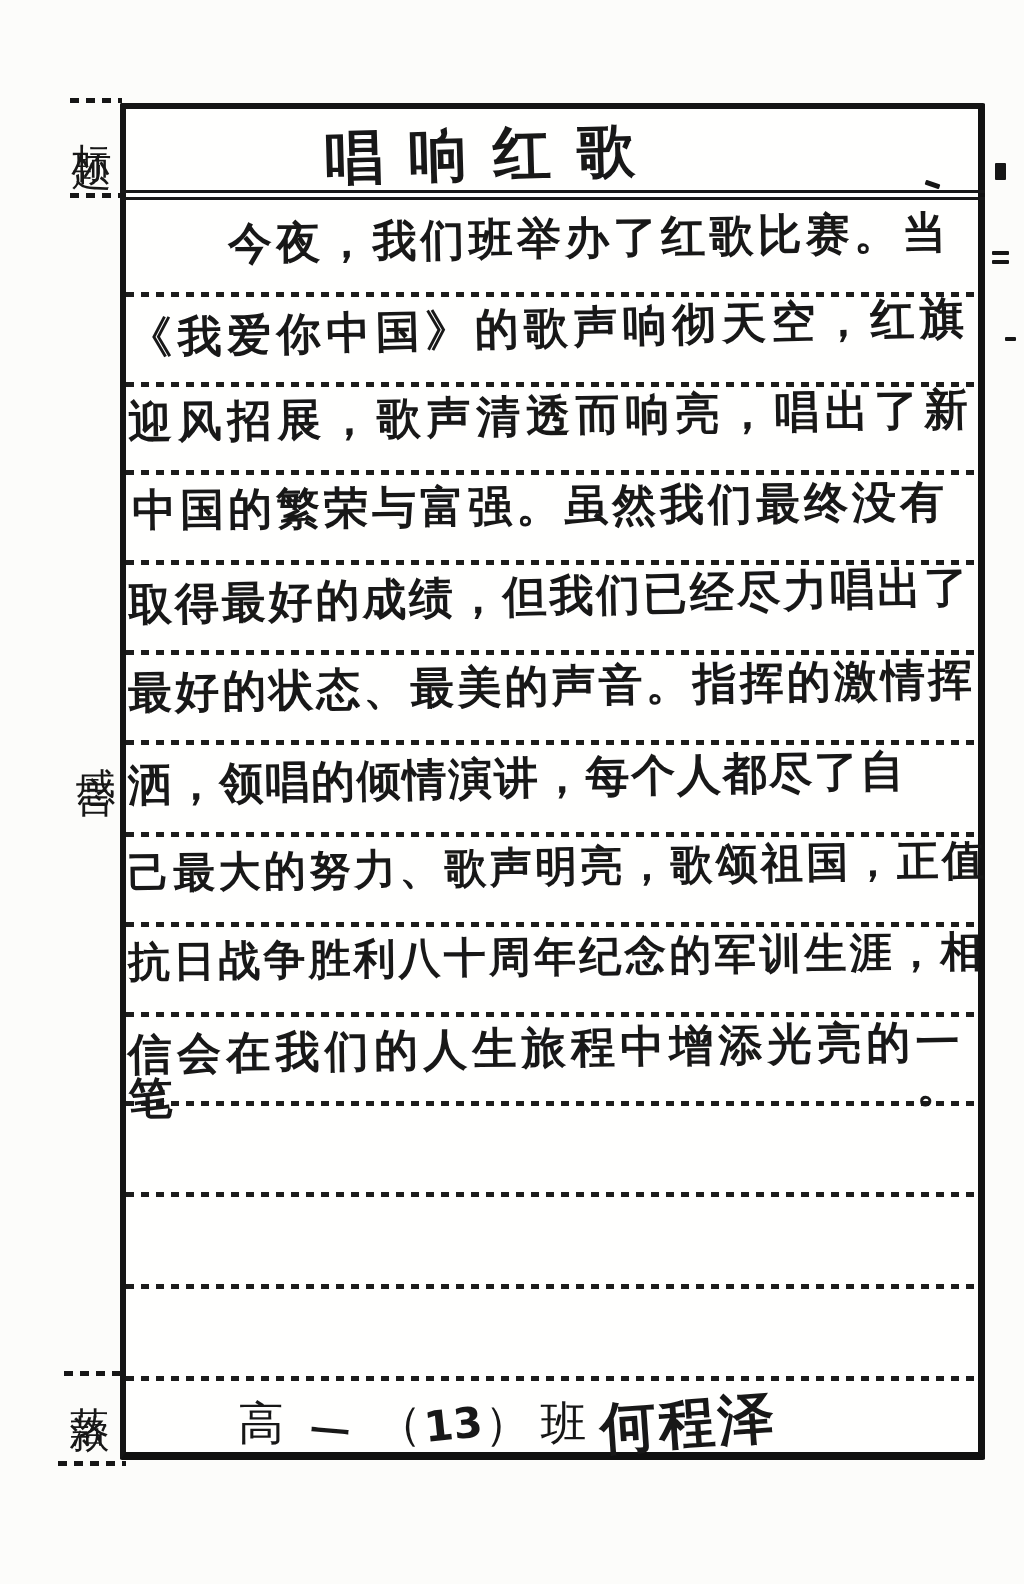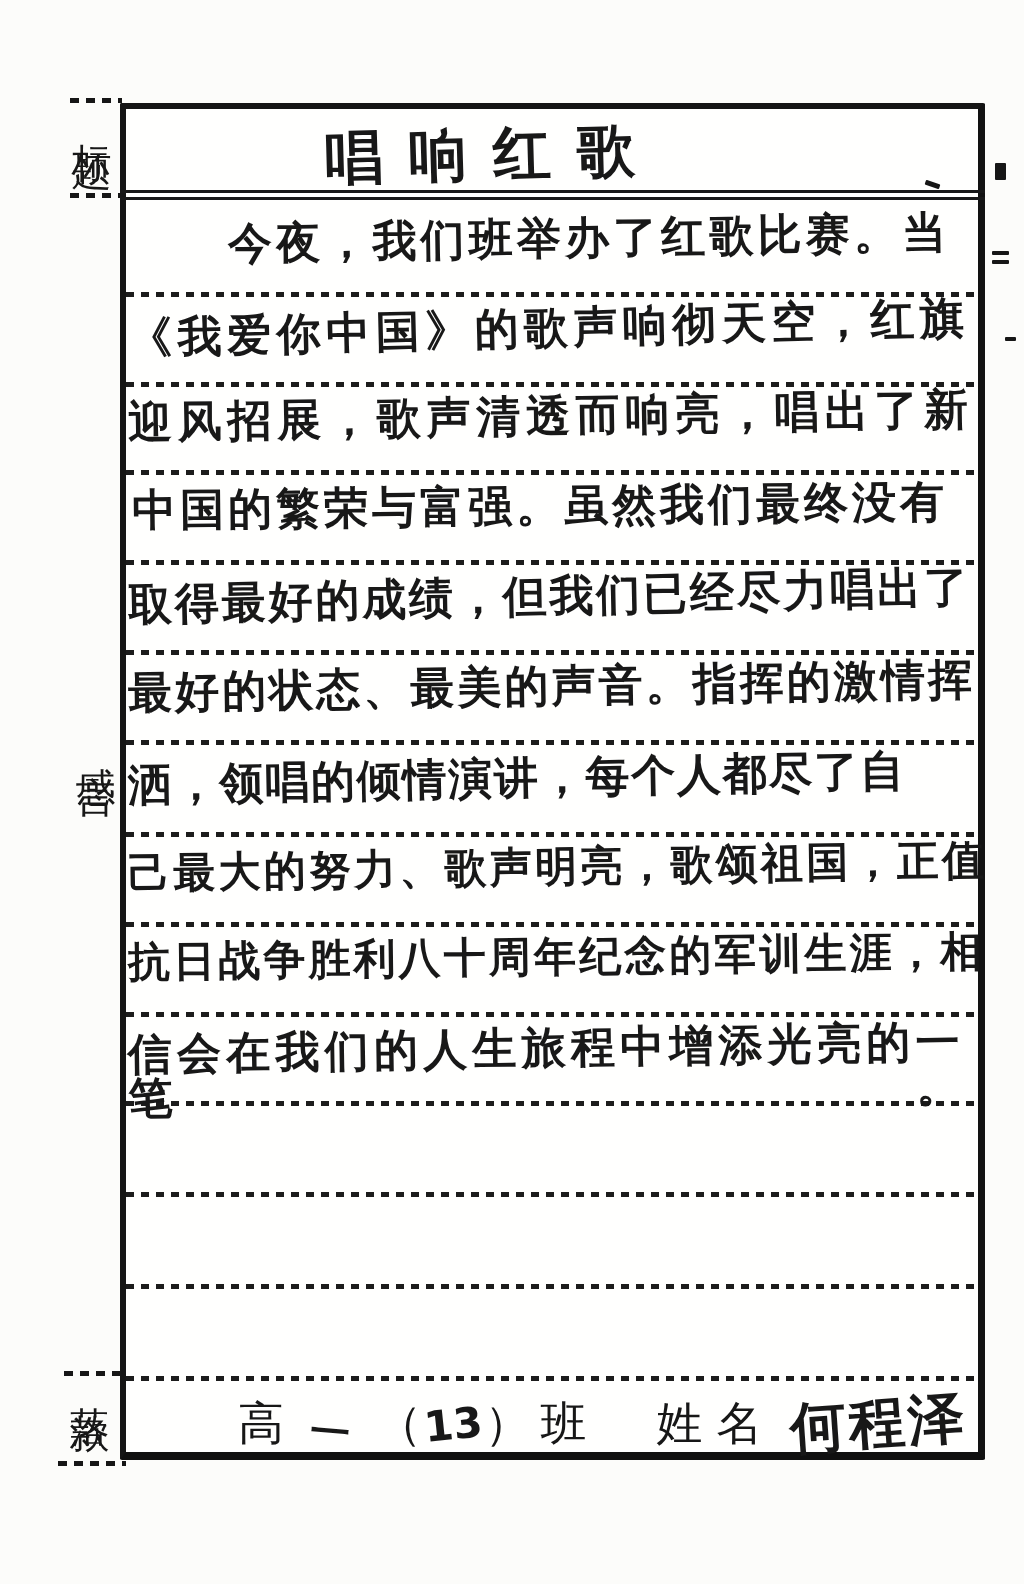--- a/index.html
+++ b/index.html
@@ -107,21 +107,20 @@
 <div class="hand hand-line" style="left:128px;top:936px;width:854px;font-size:42px;transform:rotate(-0.7deg);">抗日战争胜利八十周年纪念的军训生涯，相</div>
 <div class="hand hand-line" style="left:128px;top:1026px;width:832px;">信会在我们的人生旅程中增添光亮的一笔。</div>
 
 <div class="sig-row">
   <span class="printed">高</span>
   <span class="hand sig-dash">一</span>
   <span class="printed">（</span>
   <span class="hand sig-class-no">13</span>
   <span class="printed">）</span>
   <span class="printed sig-ban">班</span>
-  <span class="printed sig-name-label">姓名</span>
   <span class="hand sig-name">何程泽</span>
 </div>
 
 <div class="artifact" style="left:995px;top:163px;width:11px;height:17px;"></div>
 <div class="artifact" style="left:992px;top:251px;width:17px;height:4px;"></div>
 <div class="artifact" style="left:992px;top:260px;width:17px;height:4px;"></div>
 <div class="artifact" style="left:1005px;top:337px;width:11px;height:4px;"></div>
 <div class="artifact" style="left:925px;top:182px;width:15px;height:5px;transform:rotate(18deg);"></div>
 
 </body></html>

